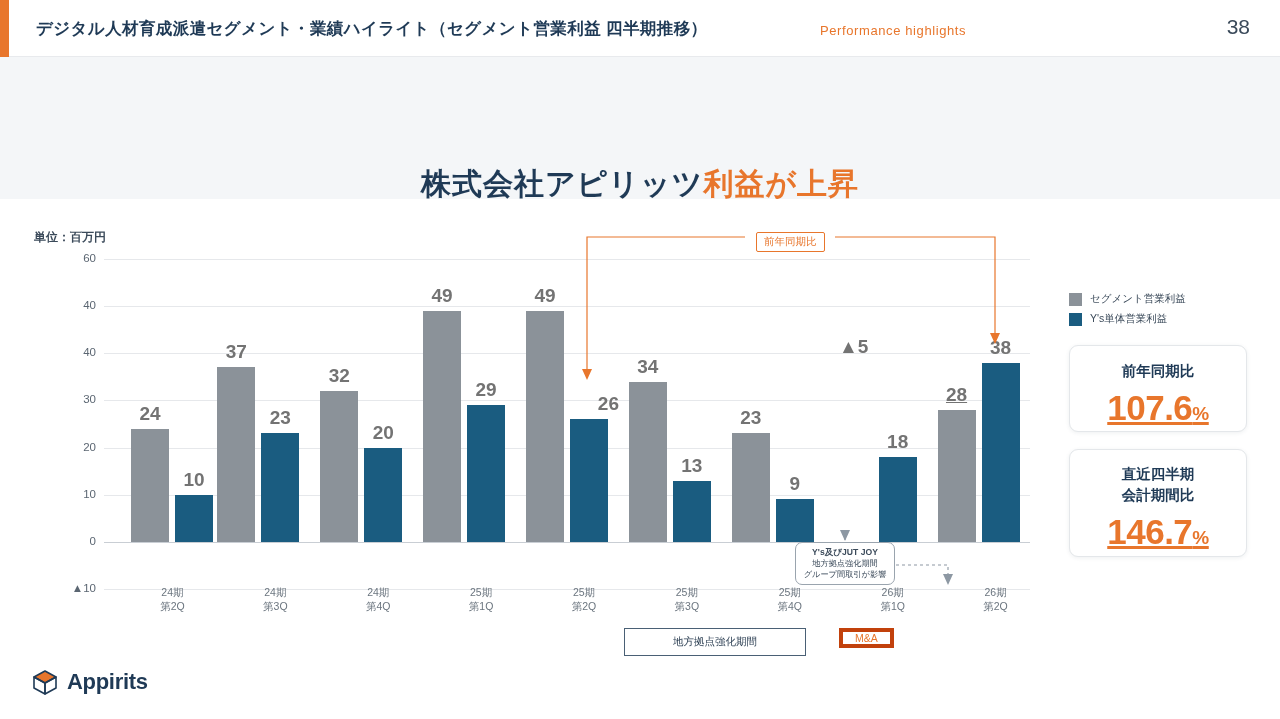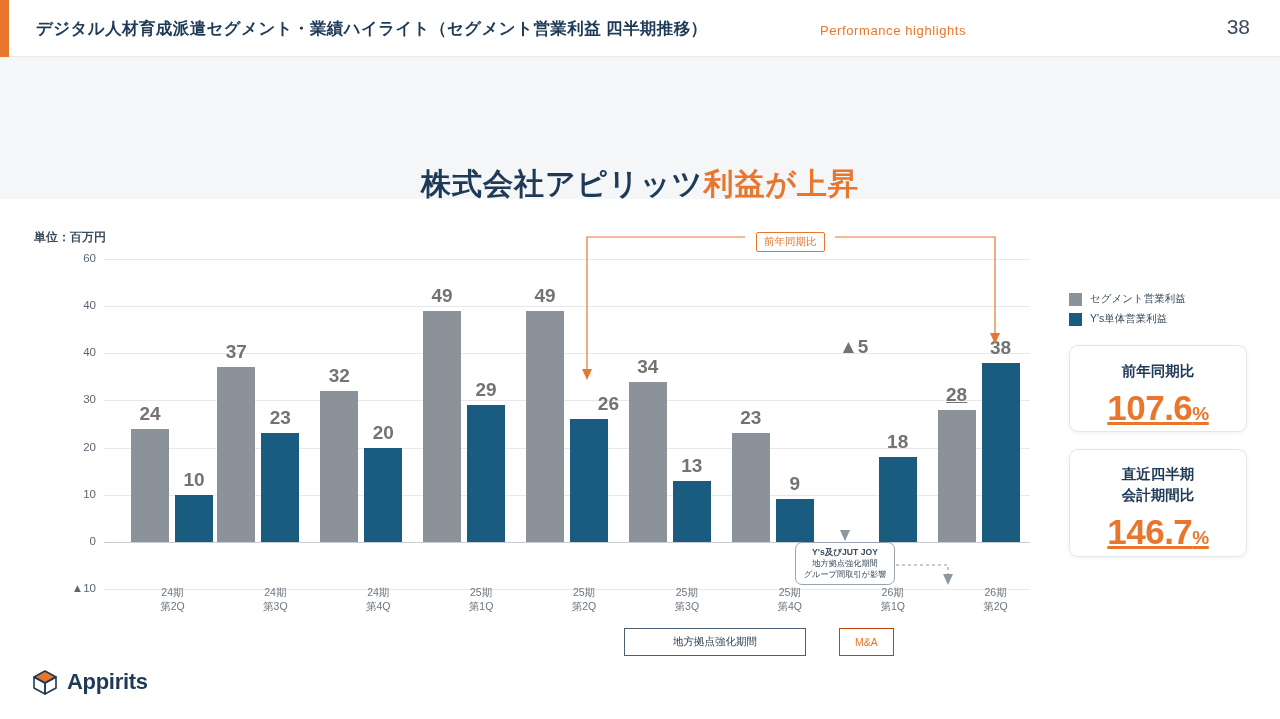--- a/index.html
+++ b/index.html
@@ -103,22 +103,22 @@
     padding: 4px 3px;
   }
   .note-line1 { font-weight: 700; font-size: 8.6px; }
 
   .period-box {
     position: absolute; left: 624px; top: 628px; width: 182px; height: 28px;
     border: 1px solid #4a6075; background: #fff; color: #2b3e52;
     font-size: 10.5px; display: flex; align-items: center; justify-content: center;
   }
   .ma-box {
-    position: absolute; left: 839px; top: 628px; width: 55px; height: 28px;
-    border: 1px solid #c2410c; background: #fff; color: #E8762C;
+    position: absolute; left: 839px; top: 628px; width: 55px; height: 20px;
+    border: 4px solid #c2410c; background: #fff; color: #E8762C;
     font-size: 10.5px; display: flex; align-items: center; justify-content: center;
   }
 
   
   .legend { position: absolute; left: 1069px; top: 292px; }
   .lg-row { display: flex; align-items: center; margin-bottom: 6px; }
   .lg-sw { width: 13px; height: 13px; margin-right: 8px; }
   .lg-sw.gray { background: #8B9299; }
   .lg-sw.blue { background: #1A5C80; }
   .lg-txt { font-size: 10.5px; color: #3b4a5a; white-space: nowrap; }

